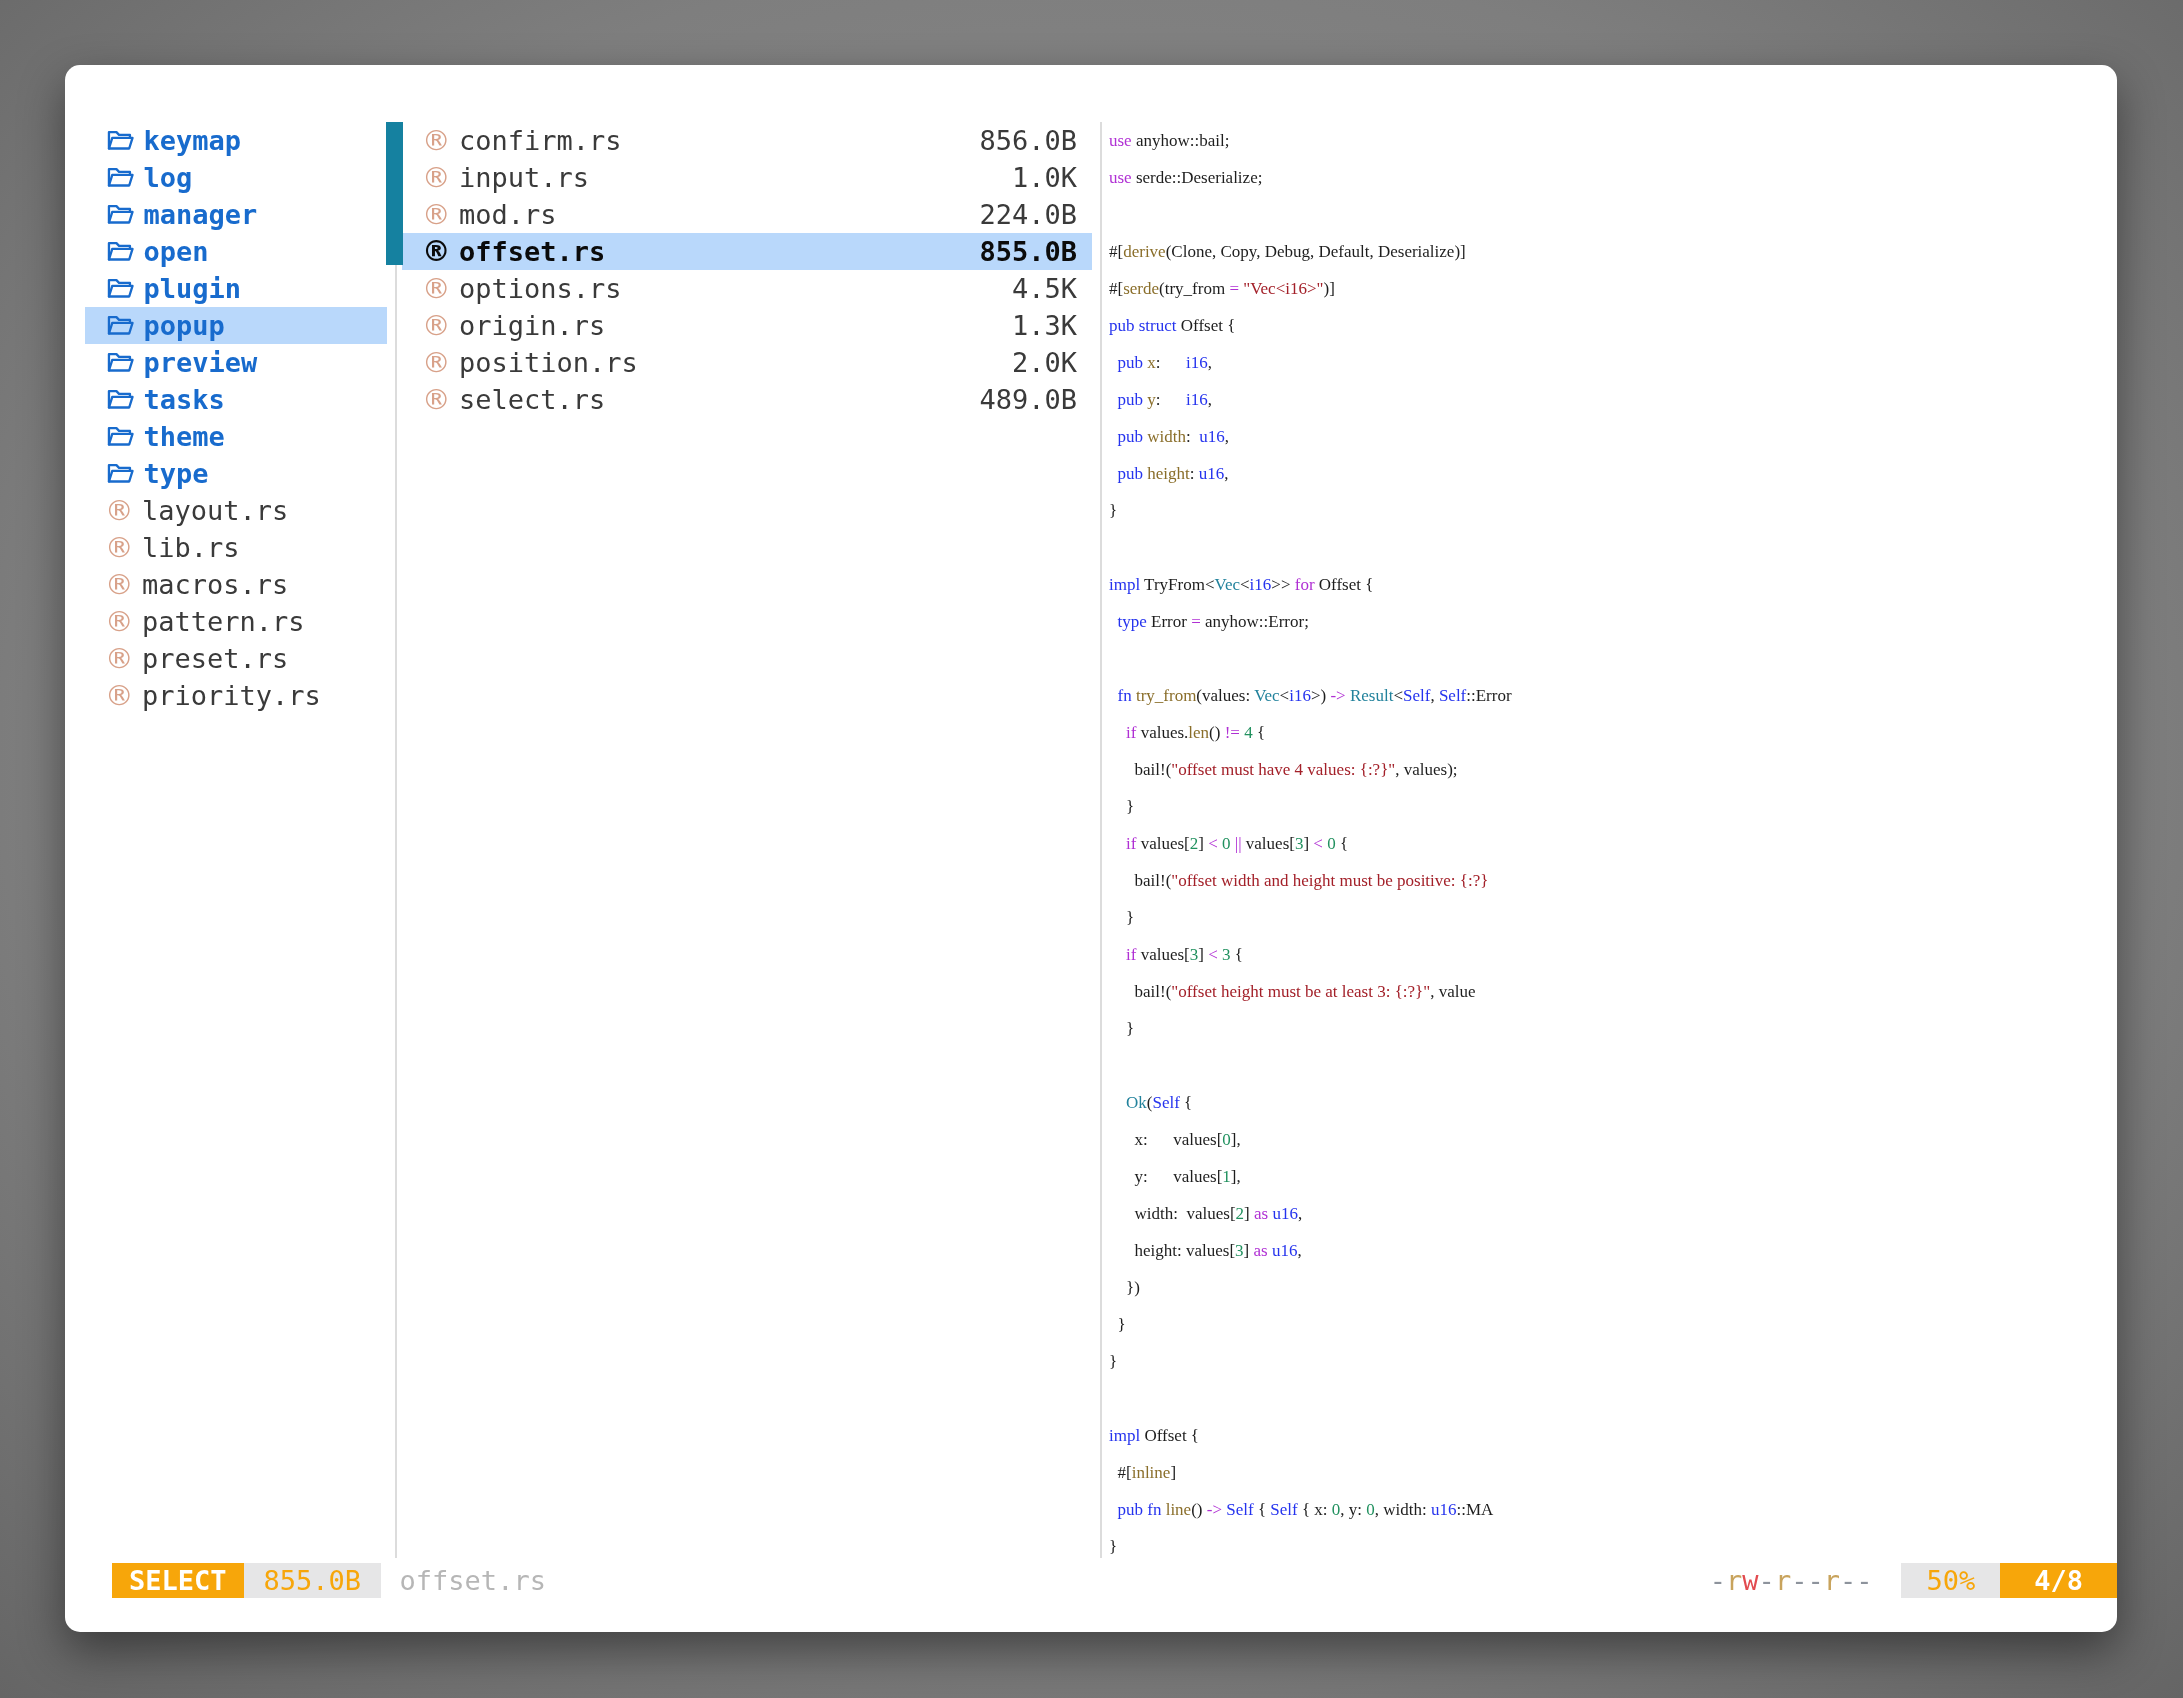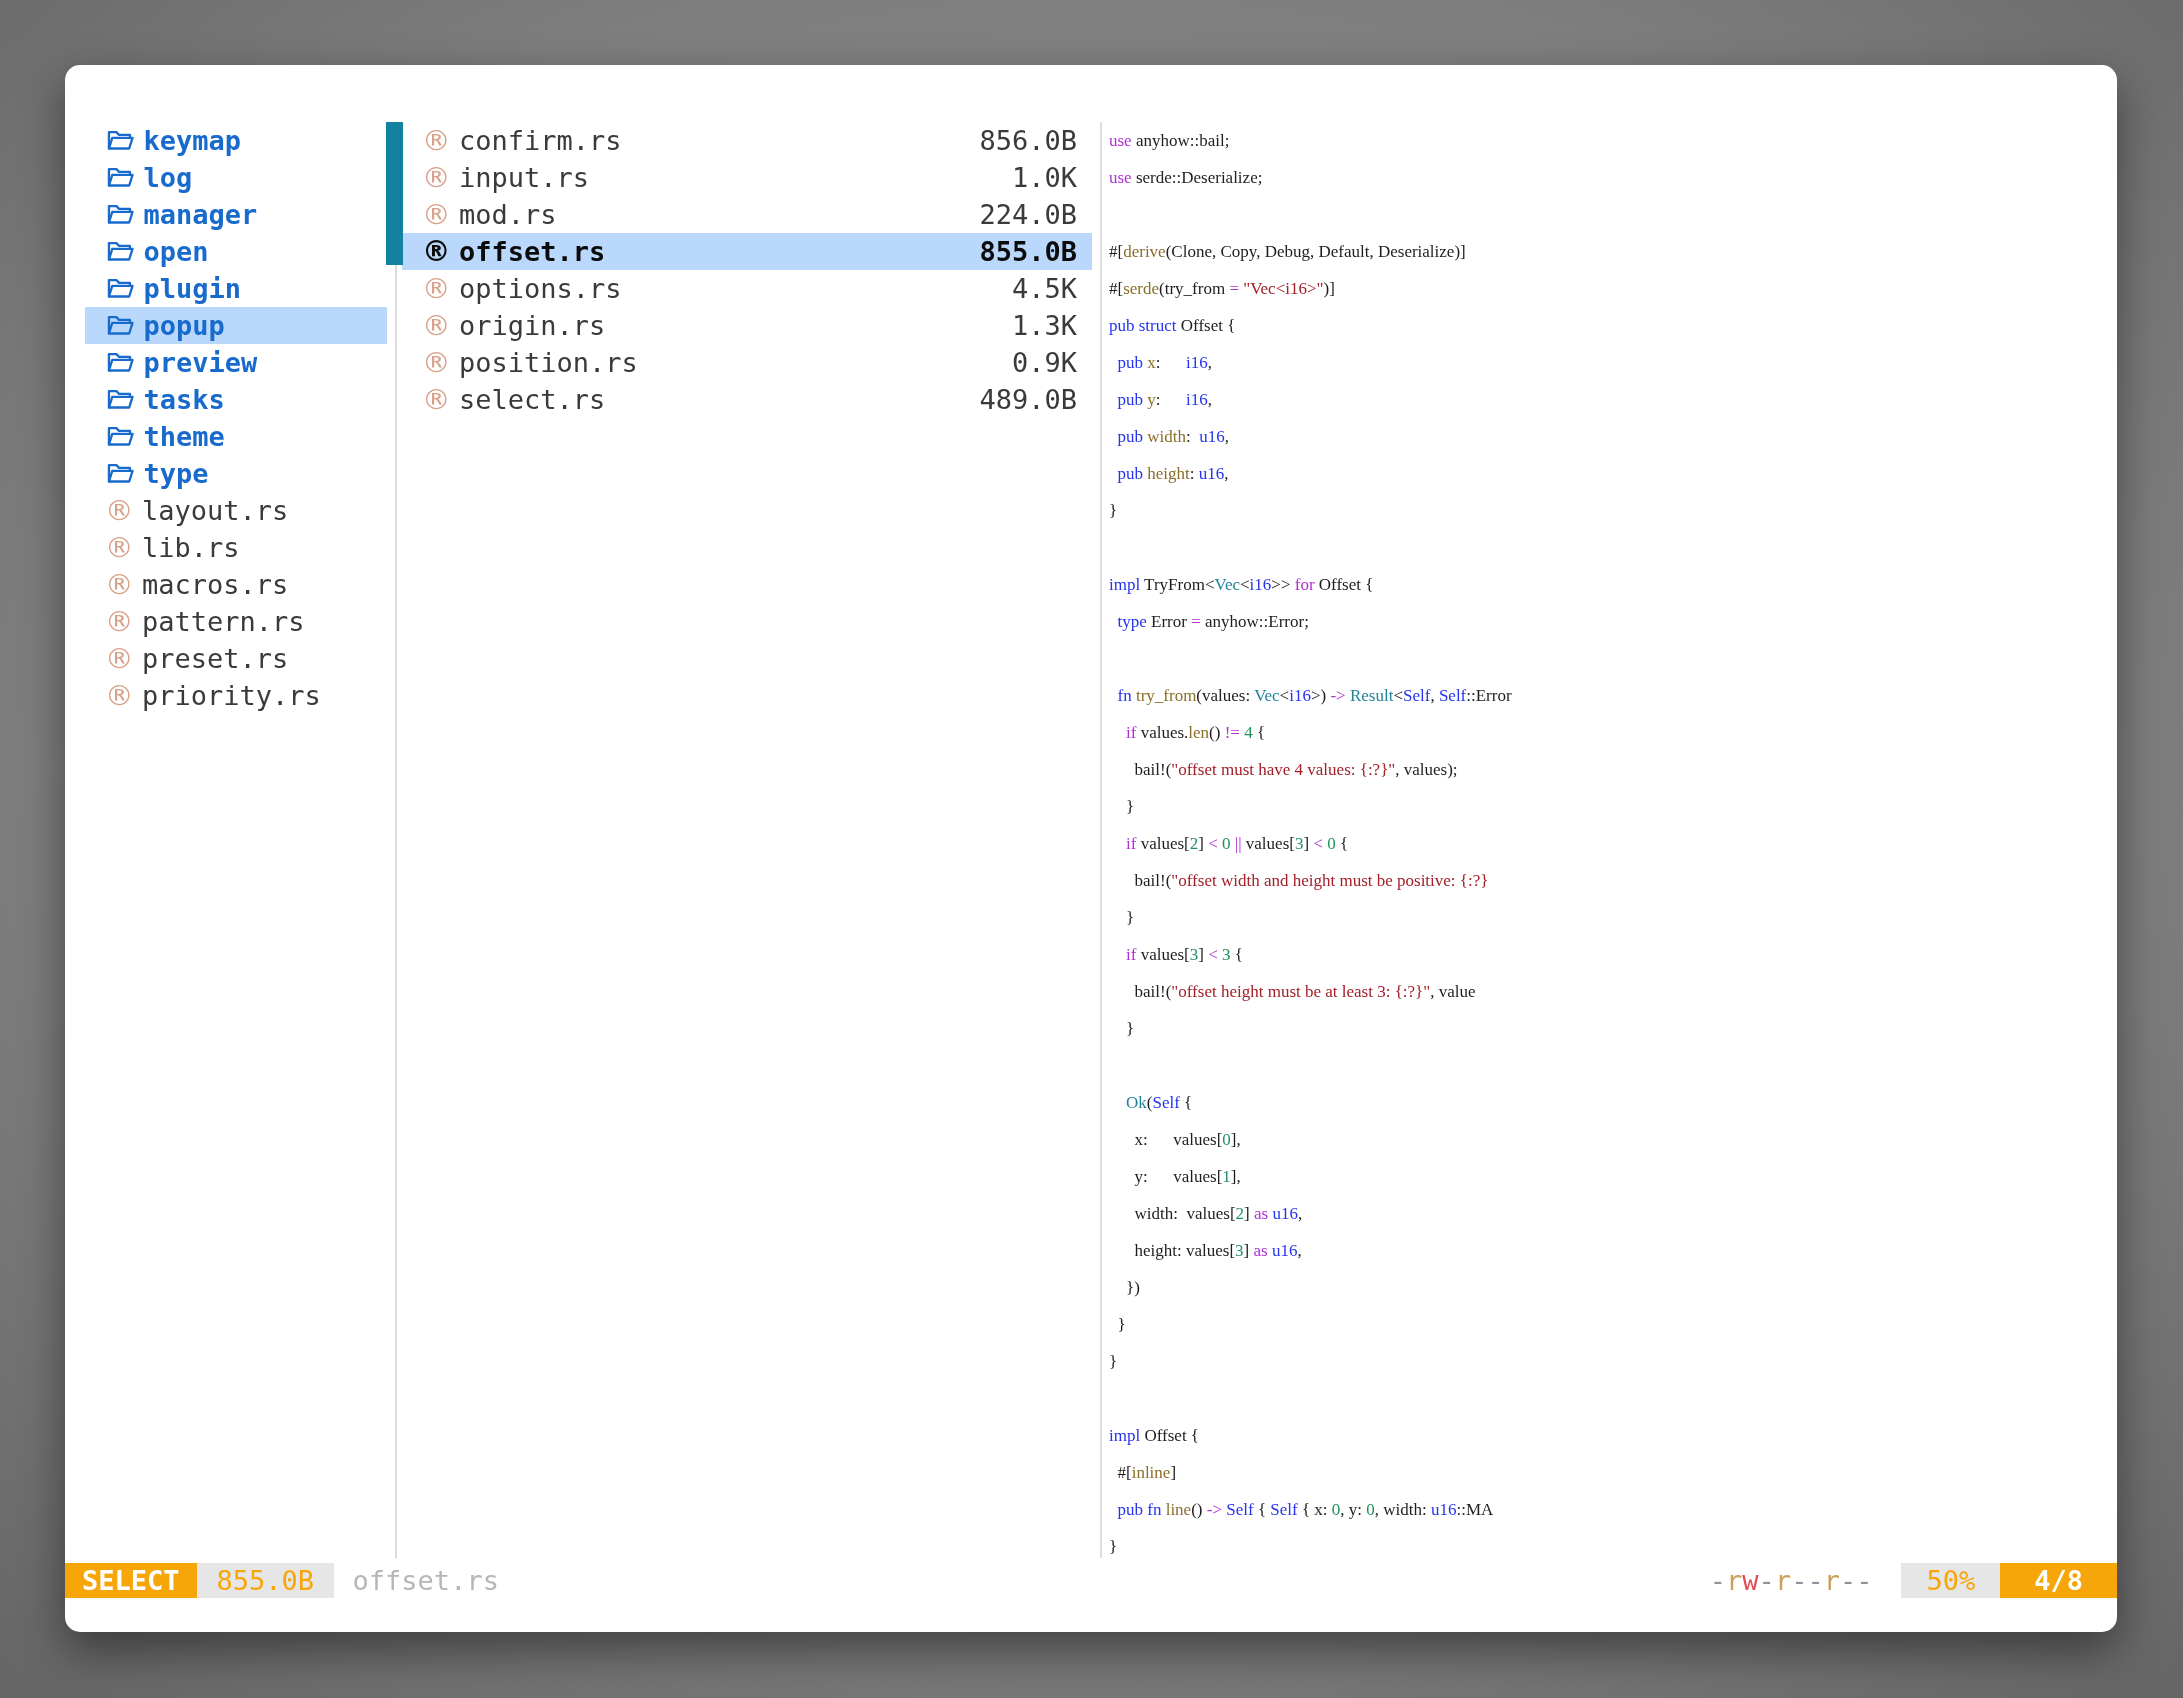--- a/index.html
+++ b/index.html
@@ -55,21 +55,21 @@
   .c-b{color:var(--cb,#2533ee);}
   .c-m{color:var(--cm,#b030d4);}
   .c-t{color:var(--ct,#22829c);}
   .c-g{color:var(--cg,#21915f);}
   .c-r{color:var(--cr,#a32029);}
   .c-o{color:var(--co,#8a6e2a);}
   
   .statusbar{
     position:absolute;left:0;right:0;top:1498px;height:35px;
     display:flex;justify-content:space-between;align-items:stretch;
-    font-size:27px;line-height:35px;white-space:nowrap;
+    font-size:27px;line-height:35px;white-space:nowrap;padding-left:47px;
   }
   .statusbar .sleft,.statusbar .sright{display:flex;align-items:stretch;}
   .badge{background:var(--orange,#f7a60a);color:#ffffff;font-weight:700;}
   .badge.mode{padding:0 17px;}
   .badge.pos{padding:0 34px;}
   .seg{background:var(--statgray,#e6e6e7);color:var(--orange,#f7a60a);}
   .seg.size{padding:0 20px;}
   .seg.pct{padding:0 25px;text-align:center;}
   .fname{color:var(--namegray,#b6b6b6);margin-left:18.5px;}
   .perms{margin-right:29px;}
@@ -270,21 +270,21 @@
         </span>
         <span class="fsize">1.3K</span>
       </div>
       <div class="row rust">
         <span class="fname-cell">
           <span class="icon">
             <span class="ricon">®</span>
           </span>
           <span class="label">position.rs</span>
         </span>
-        <span class="fsize">0.9K</span>
+        <span class="fsize">2.0K</span>
       </div>
       <div class="row rust">
         <span class="fname-cell">
           <span class="icon">
             <span class="ricon">®</span>
           </span>
           <span class="label">select.rs</span>
         </span>
         <span class="fsize">489.0B</span>
       </div>

